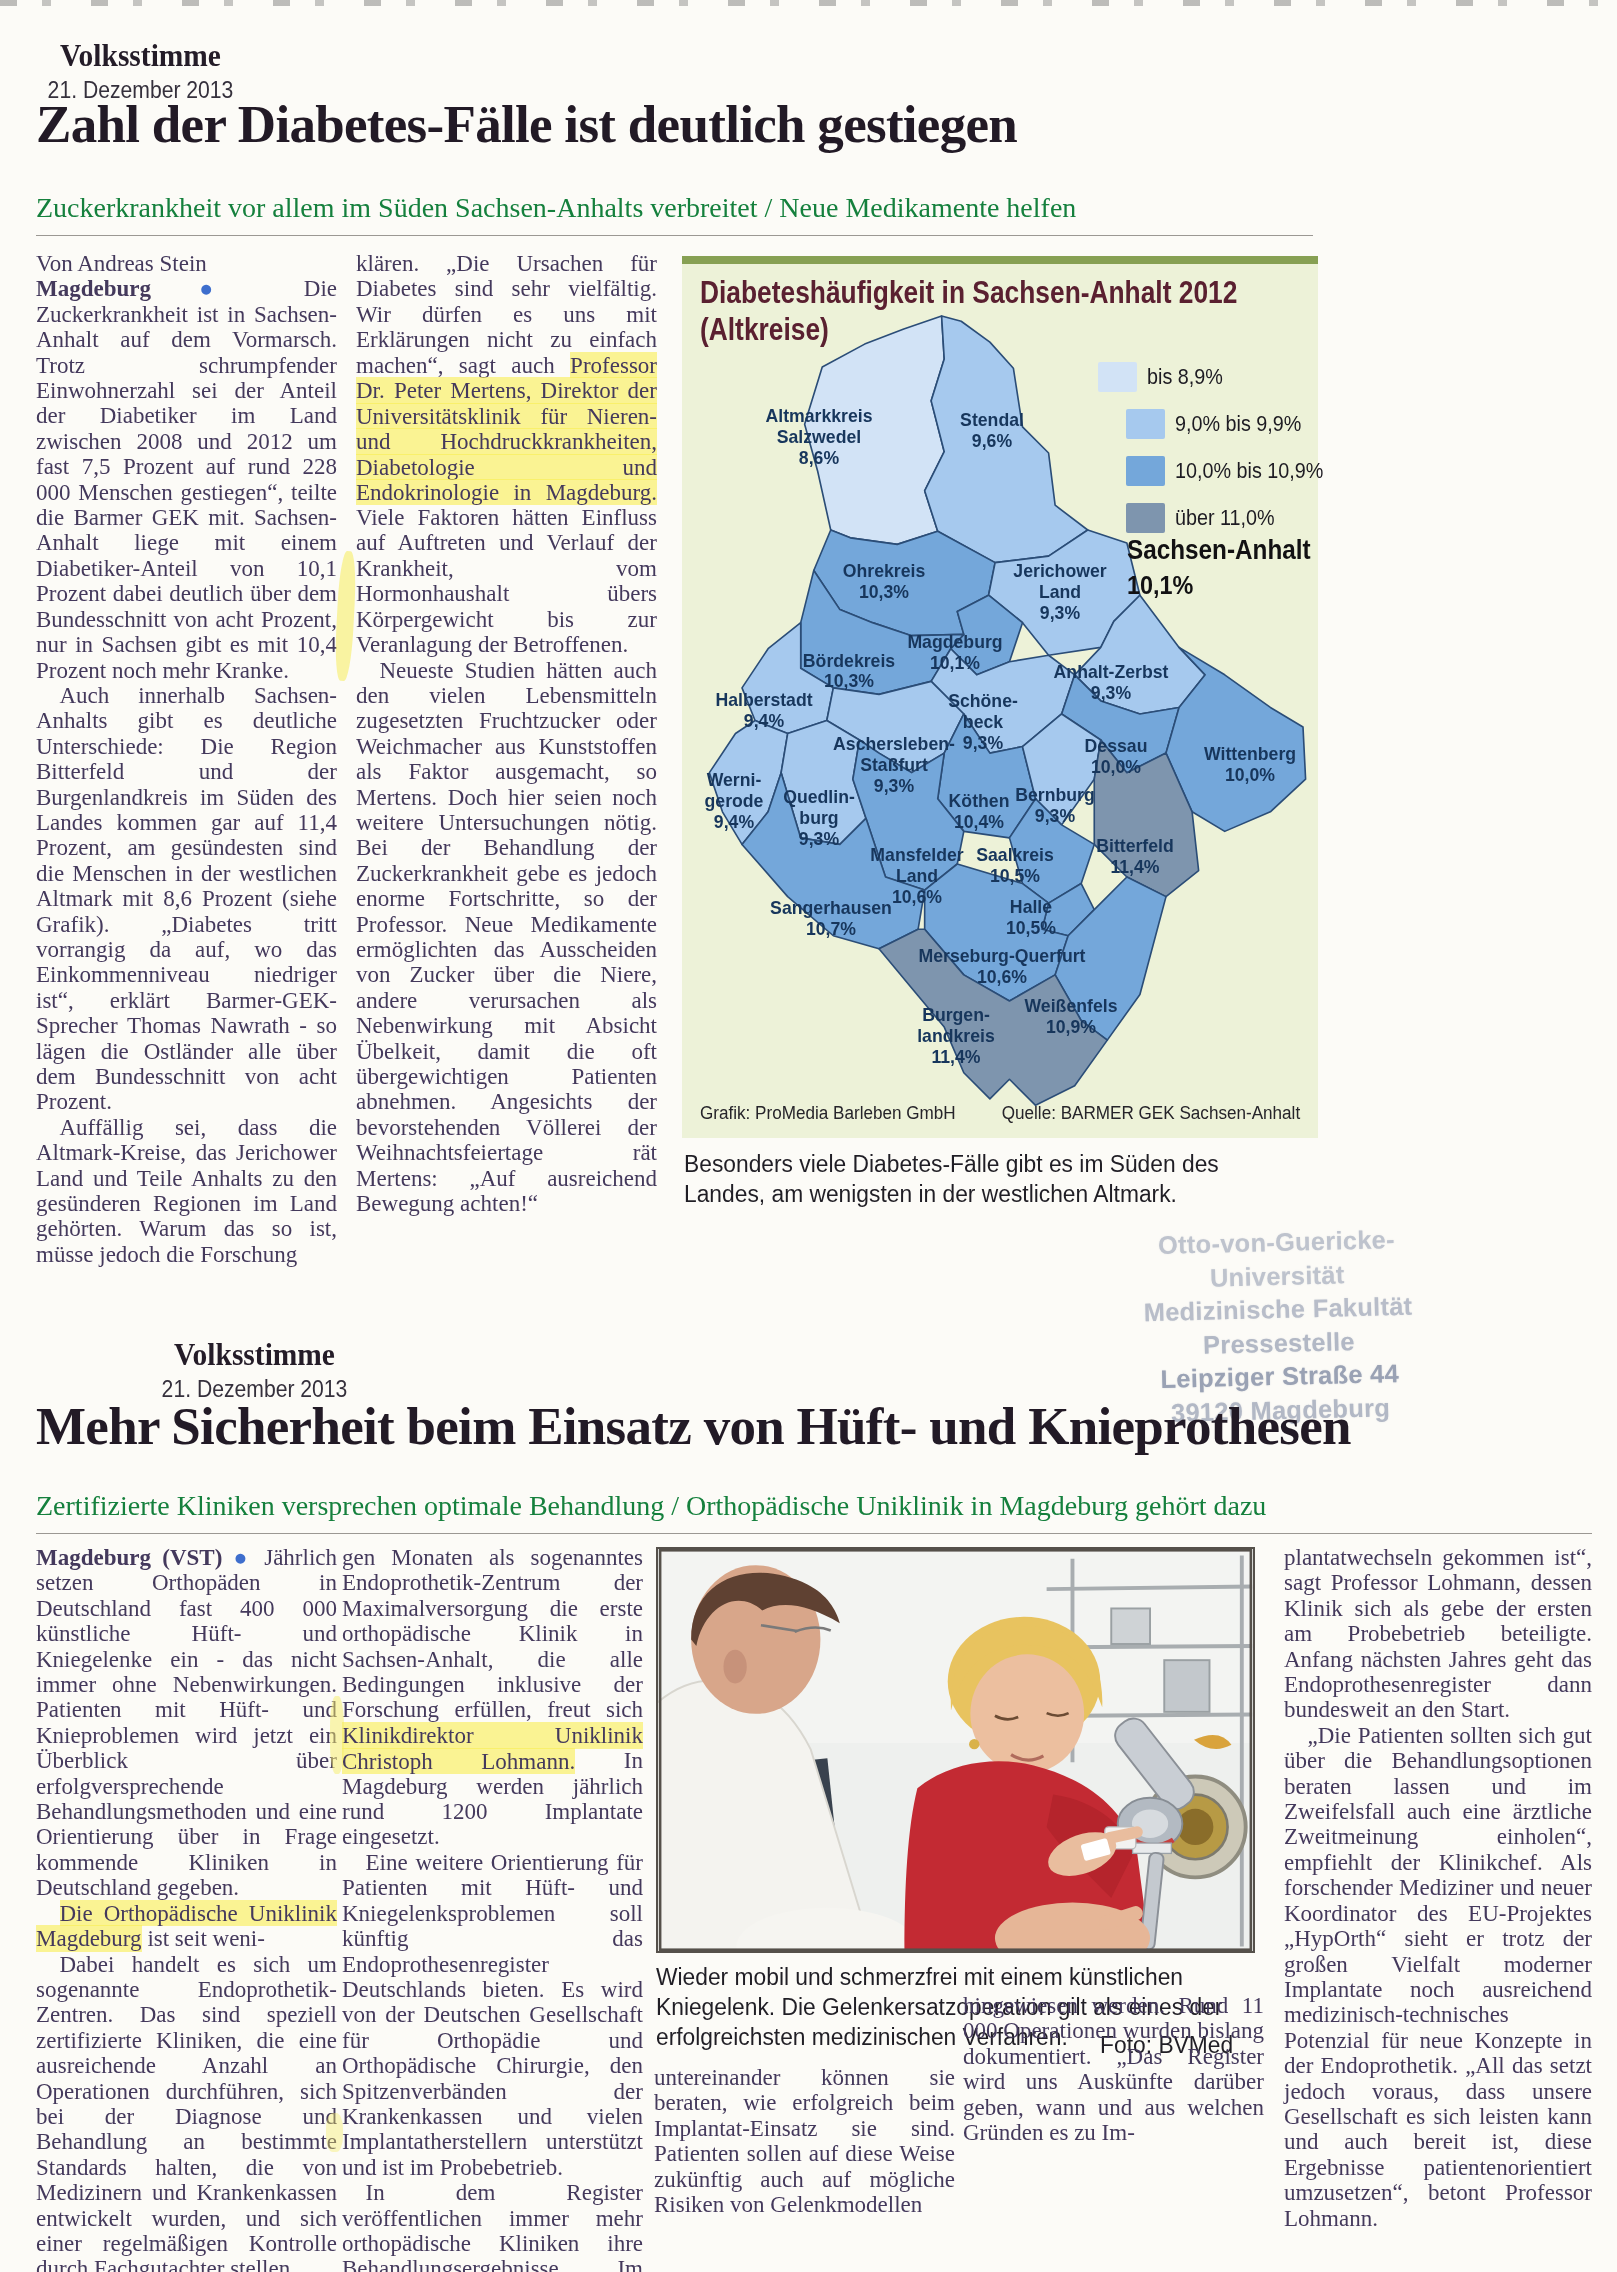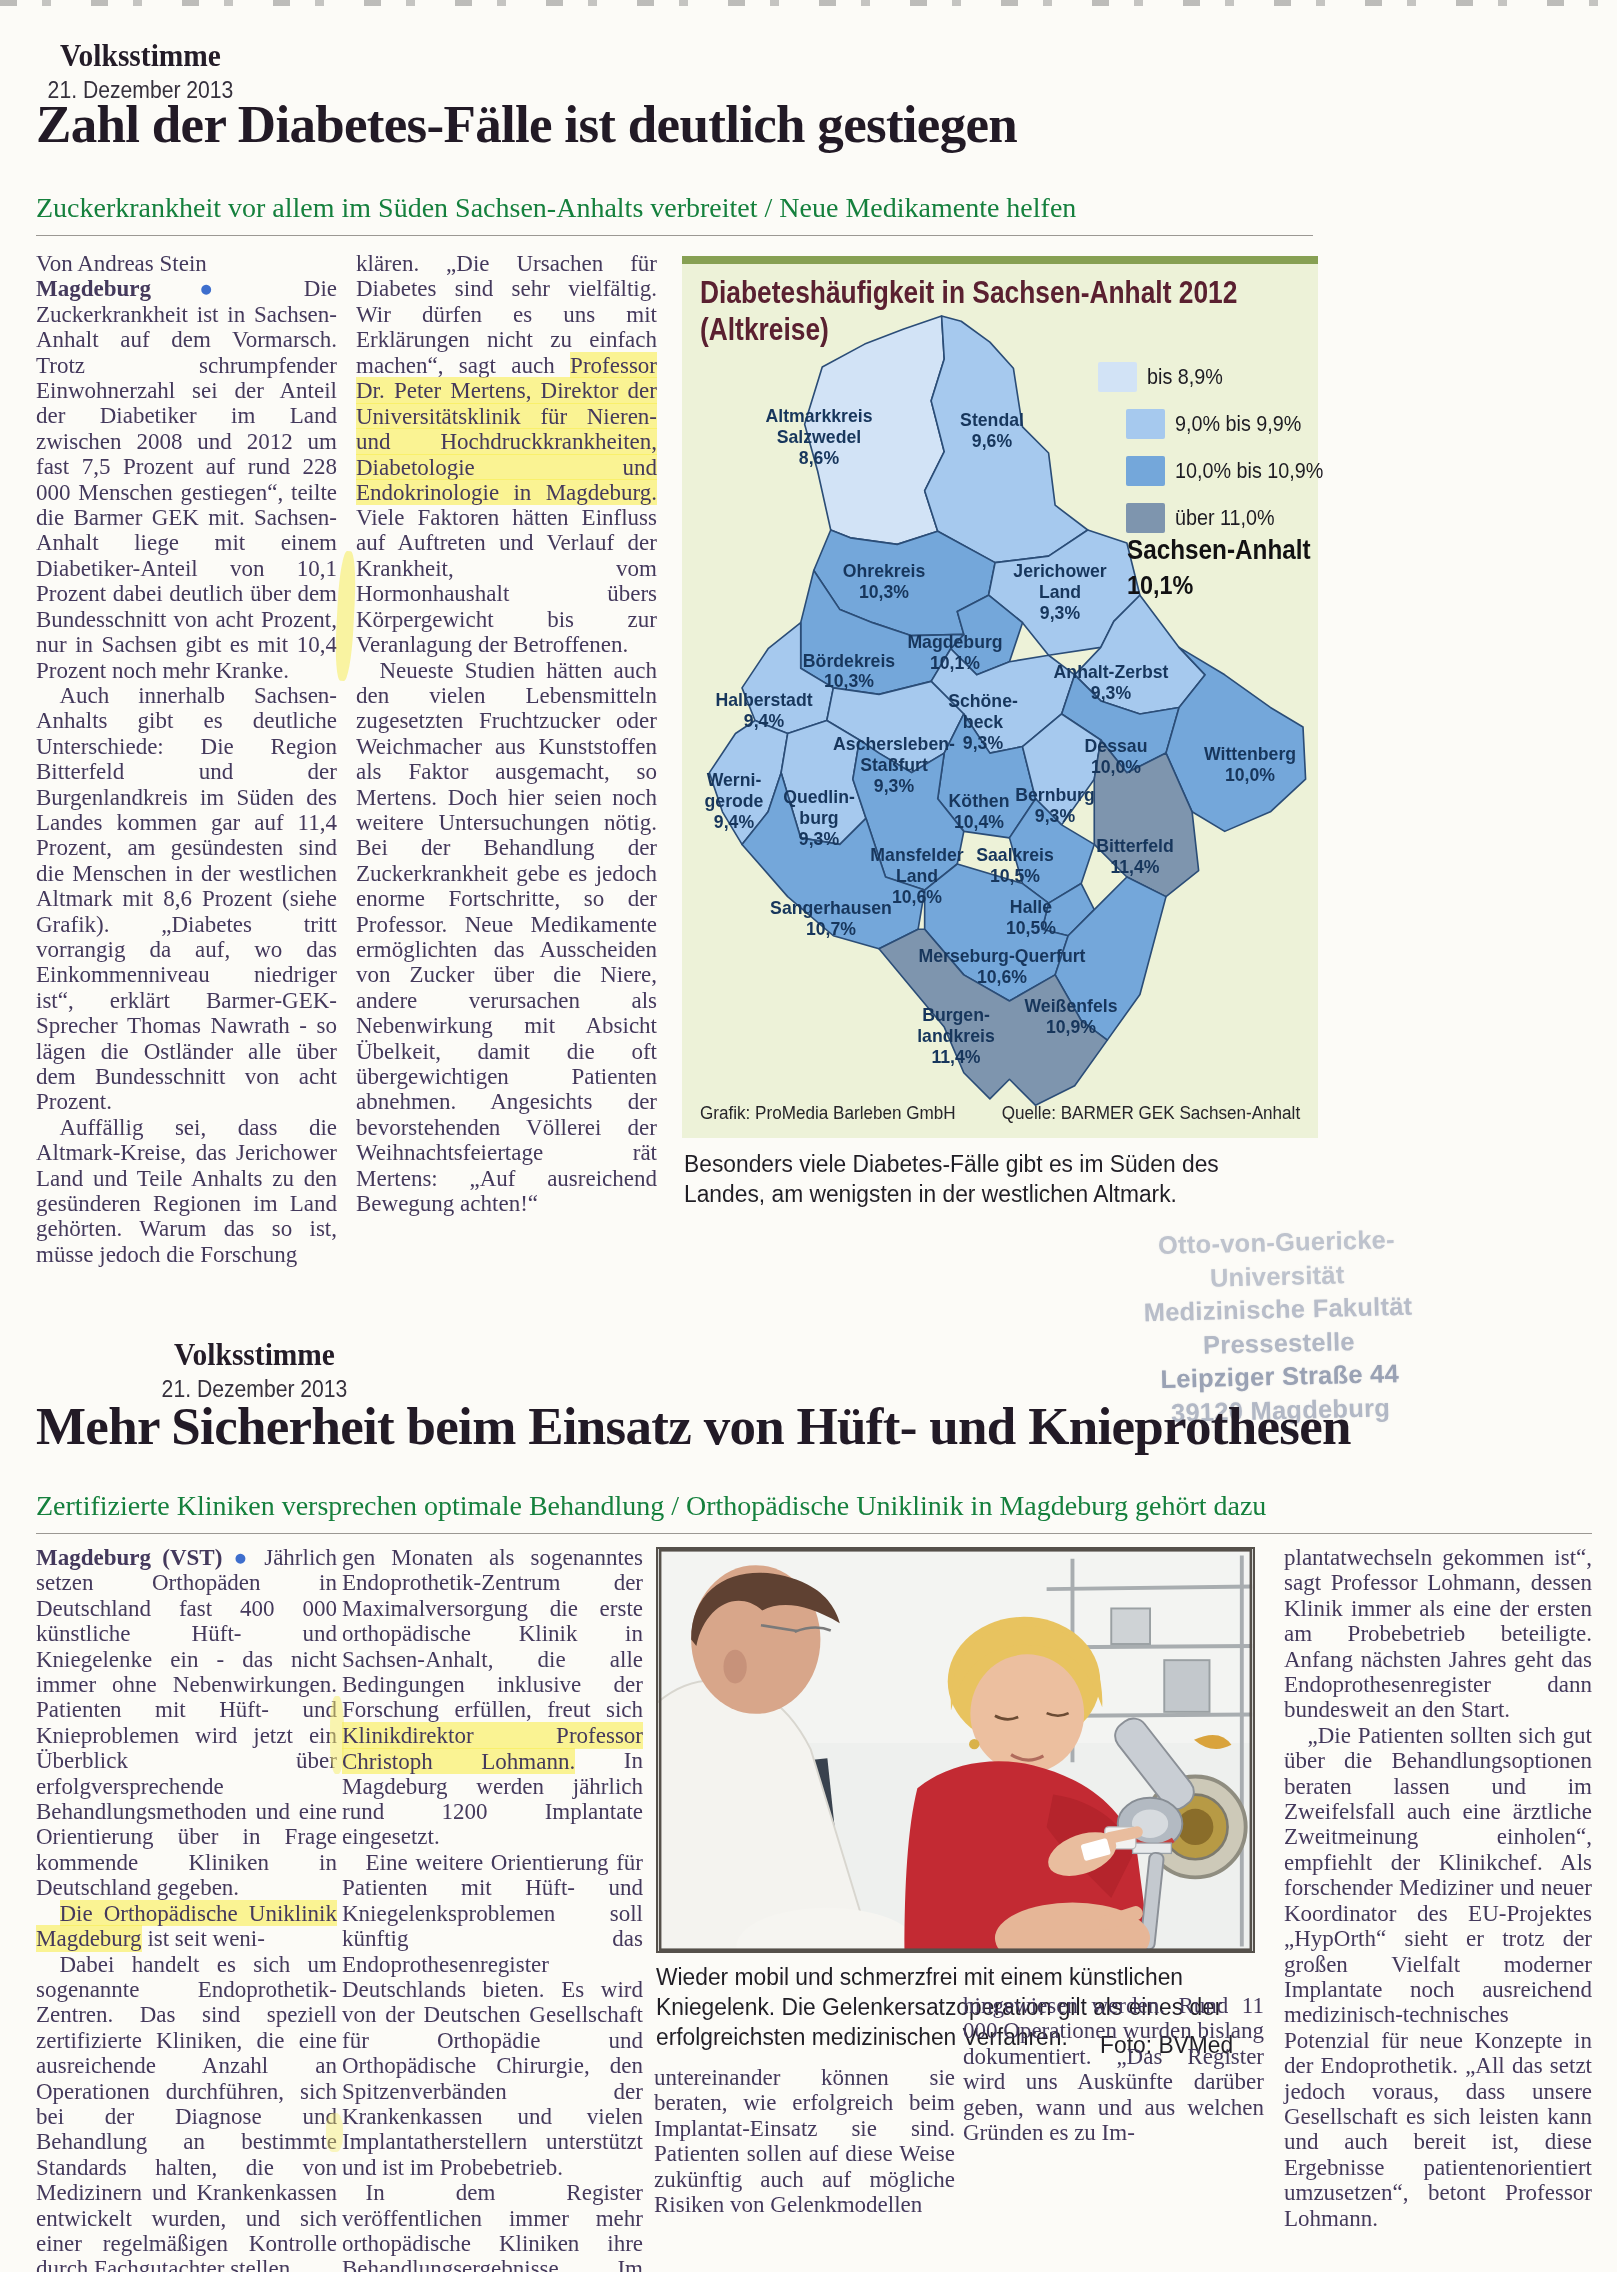--- a/index.html
+++ b/index.html
@@ -221,21 +221,21 @@
   <div class="abs headline" style="left:36px;top:1399px;width:1559px;">Mehr Sicherheit beim Einsatz von Hüft- und Knieprothesen</div>
   <div class="abs subhead" style="left:36px;top:1490px;width:1559px;">Zertifizierte Kliniken versprechen optimale Behandlung / Orthopädische Uniklinik in Magdeburg gehört dazu</div>
   <div class="abs rule" style="left:36px;top:1533px;width:1556px;"></div>
 
   <div class="abs col" style="left:36px;top:1545px;width:301px;">
       <p class="para"><span class="b">Magdeburg (VST) </span><span class="bullet">● </span><span>Jährlich setzen Orthopäden in Deutschland fast 400 000 künstliche Hüft- und Kniegelenke ein - das nicht immer ohne Nebenwirkungen. Patienten mit Hüft- und Knieproblemen wird jetzt ein Überblick über erfolgversprechende Behandlungsmethoden und eine Orientierung über in Frage kommende Kliniken in Deutschland gegeben.</span></p>
       <p class="para ind"><span class="hl">Die Orthopädische Uniklinik Magdeburg</span><span> ist seit weni-</span></p>
       <p class="para ind"><span>Dabei handelt es sich um sogenannte Endoprothetik-Zentren. Das sind speziell zertifizierte Kliniken, die eine ausreichende Anzahl an Operationen durchführen, sich bei der Diagnose und Behandlung an bestimmte Standards halten, die von Medizinern und Krankenkassen entwickelt wurden, und sich einer regelmäßigen Kontrolle durch Fachgutachter stellen.</span></p>
     </div>
   <div class="abs col" style="left:342px;top:1545px;width:301px;">
-      <p class="para"><span>gen Monaten als sogenanntes Endoprothetik-Zentrum der Maximalversorgung die erste orthopädische Klinik in Sachsen-Anhalt, die alle Bedingungen inklusive der Forschung erfüllen, freut sich </span><span class="hl">Klinikdirektor Professor Christoph Lohmann.</span><span> In Magdeburg werden jährlich rund 1200 Implantate eingesetzt.</span></p>
+      <p class="para"><span>gen Monaten als sogenanntes Endoprothetik-Zentrum der Maximalversorgung die erste orthopädische Klinik in Sachsen-Anhalt, die alle Bedingungen inklusive der Forschung erfüllen, freut sich </span><span class="hl">Klinikdirektor Uniklinik Christoph Lohmann.</span><span> In Magdeburg werden jährlich rund 1200 Implantate eingesetzt.</span></p>
       <p class="para ind"><span>Eine weitere Orientierung für Patienten mit Hüft- und Kniegelenksproblemen soll künftig das Endoprothesenregister Deutschlands bieten. Es wird von der Deutschen Gesellschaft für Orthopädie und Orthopädische Chirurgie, den Spitzenverbänden der Krankenkassen und vielen Implantatherstellern unterstützt und ist im Probebetrieb.</span></p>
       <p class="para ind"><span>In dem Register veröffentlichen immer mehr orthopädische Kliniken ihre Behandlungsergebnisse. Im Vergleich</span></p>
     </div>
   <div class="ymark" style="left:330px;top:1696px;width:14.4px;height:78px;opacity:.5;"></div>
   <div class="ymark" style="left:326px;top:2113px;width:17px;height:39px;opacity:.4;"></div>
 
   <div class="abs photo" style="left:656px;top:1547px;width:595px;height:402px;">
     <svg viewBox="0 0 918 622" width="595" height="402">
       <rect x="0" y="0" width="918" height="622" fill="#eef0ee"></rect>
       <rect x="0" y="0" width="918" height="300" fill="#f3f4f2"></rect>
@@ -301,17 +301,17 @@
     <span class="photo-credit">Foto: BVMed</span>
   </div>
 
   <div class="abs col" style="left:654px;top:2065px;width:301px;">
       <p class="para"><span>untereinander können sie beraten, wie erfolgreich beim Implantat-Einsatz sie sind. Patienten sollen auf diese Weise zukünftig auch auf mögliche Risiken von Gelenkmodellen</span></p>
     </div>
   <div class="abs col" style="left:963px;top:1993px;width:301px;">
       <p class="para"><span>hingewiesen werden. Rund 11 000 Operationen wurden bislang dokumentiert. „Das Register wird uns Auskünfte darüber geben, wann und aus welchen Gründen es zu Im-</span></p>
     </div>
   <div class="abs col" style="left:1284px;top:1545px;width:308px;">
-      <p class="para"><span>plantatwechseln gekommen ist“, sagt Professor Lohmann, dessen Klinik immer als eine der ersten am Probebetrieb beteiligte. Anfang nächsten Jahres geht das Endoprothesenregister dann bundesweit an den Start.</span></p>
+      <p class="para"><span>plantatwechseln gekommen ist“, sagt Professor Lohmann, dessen Klinik sich als gebe der ersten am Probebetrieb beteiligte. Anfang nächsten Jahres geht das Endoprothesenregister dann bundesweit an den Start.</span></p>
       <p class="para ind"><span>„Die Patienten sollten sich gut über die Behandlungsoptionen beraten lassen und im Zweifelsfall auch eine ärztliche Zweitmeinung einholen“, empfiehlt der Klinikchef. Als forschender Mediziner und neuer Koordinator des EU-Projektes „HypOrth“ sieht er trotz der großen Vielfalt moderner Implantate noch ausreichend medizinisch-technisches Potenzial für neue Konzepte in der Endoprothetik. „All das setzt jedoch voraus, dass unsere Gesellschaft es sich leisten kann und auch bereit ist, diese Ergebnisse patientenorientiert umzusetzen“, betont Professor Lohmann.</span></p>
     </div>
 </div>
 
 
 </body></html>

